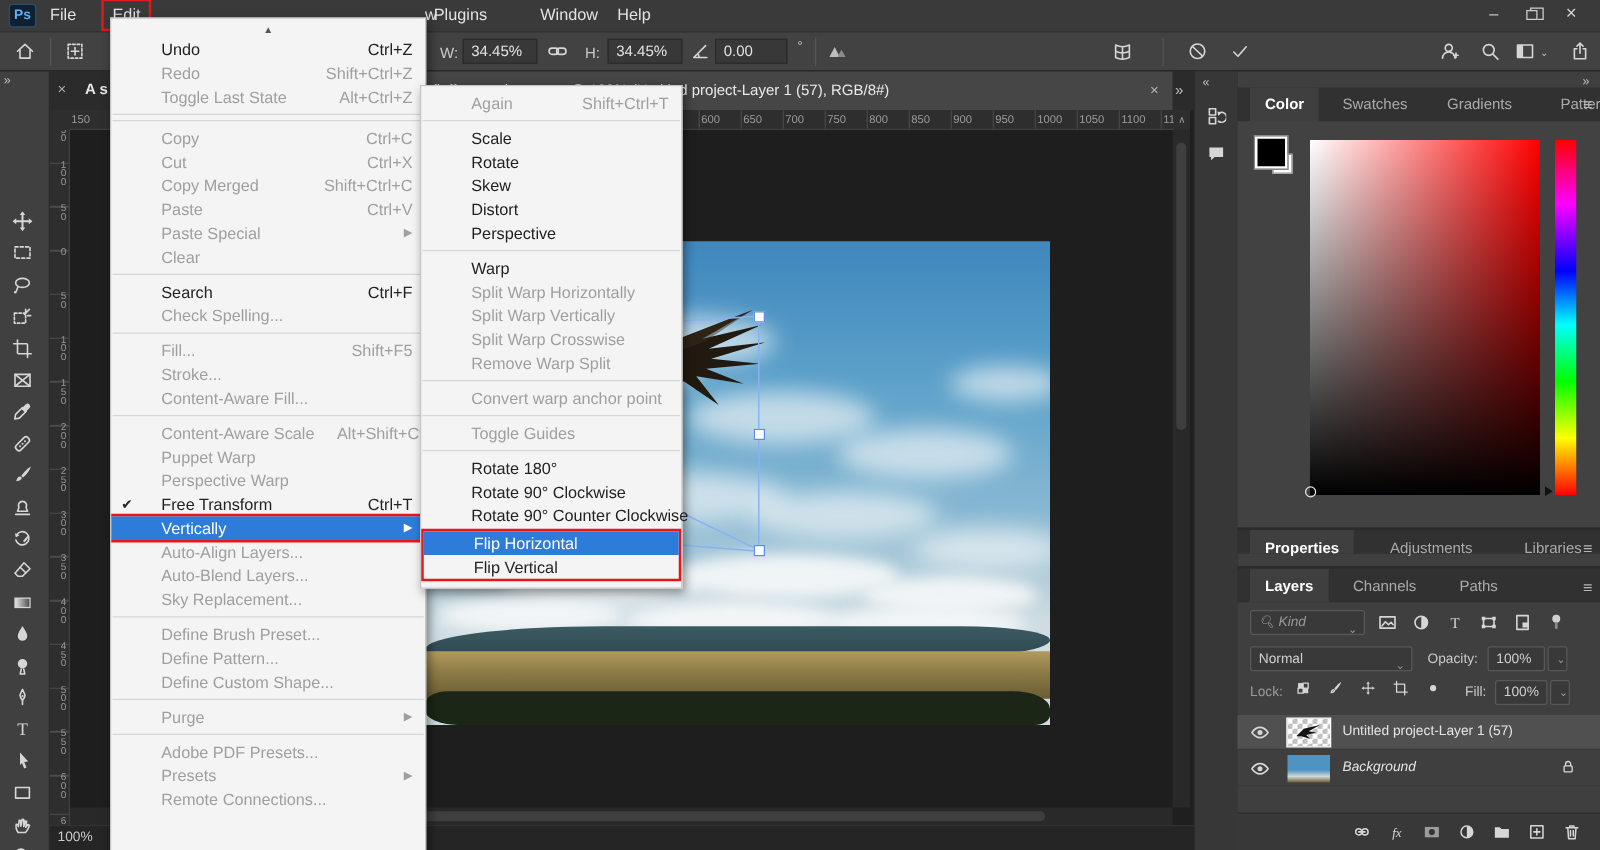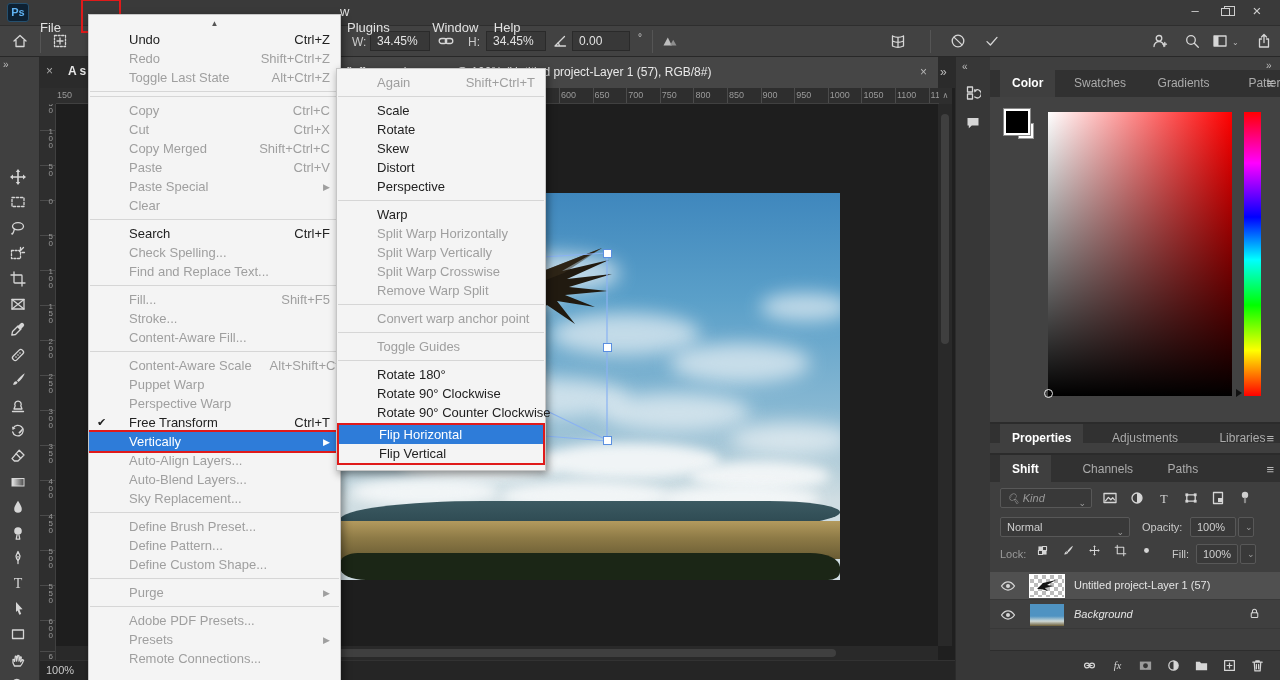--- a/index.html
+++ b/index.html
@@ -10,21 +10,21 @@
   }
   *{margin:0;padding:0;box-sizing:border-box;}
   html,body{width:1280px;height:680px;overflow:hidden;background:var(--dark);
     font-family:"Liberation Sans","DejaVu Sans",sans-serif;-webkit-font-smoothing:antialiased;}
   .abs{position:absolute;}
   svg{display:block;}
   
   #titlebar{left:0;top:0;width:1280px;height:25px;background:var(--ui);color:#e2e2e2;font-size:13px;z-index:30;}
   .ps-logo{left:7px;top:3px;width:22px;height:19px;background:#0d2133;border:1px solid #26506e;border-radius:3px;
     color:#5fb2f2;font-size:11px;font-weight:bold;text-align:center;line-height:17px;}
-  .menu-word{top:0;height:24px;line-height:24px;padding:16px 8px;color:#e2e2e2;}
+  .menu-word{top:0;height:24px;line-height:24px;padding:0 8px;color:#e2e2e2;}
   .menu-word.red{outline:2px solid var(--red);outline-offset:-1px;}
   .winbtn{top:0;width:34px;height:24px;text-align:center;line-height:22px;color:#cfcfcf;font-size:13px;}
   .restore-glyph{width:9px;height:8px;border:1px solid #cfcfcf;margin:8px auto 0;position:relative;background:var(--ui);}
   .restore-glyph:before{content:"";position:absolute;left:2px;top:-3px;width:9px;height:8px;border:1px solid #cfcfcf;z-index:-1;}
   
   #optionsbar{left:0;top:25px;width:1280px;height:32px;background:var(--ui2);border-top:1px solid #2e2e2e;border-bottom:1px solid #282828;z-index:29;color:var(--txt);font-size:12px;}
   .ob-sep{top:4px;width:1px;height:23px;background:#555;}
   .ob-field{height:20px;background:var(--field);border:1px solid var(--fieldbd);color:#e3e3e3;font-size:12px;line-height:18px;padding:0 6px;top:5px;}
   .ob-label{top:9px;color:#c9c9c9;}
   
@@ -481,21 +481,21 @@
         <div class="abs" style="left: 254px; top: 15px; width: 17px; height: 284px; background: linear-gradient(rgb(255, 0, 0), rgb(255, 0, 255) 18%, rgb(0, 0, 255) 37%, rgb(0, 255, 255) 52%, rgb(0, 255, 0) 68%, rgb(255, 255, 0) 84%, rgb(255, 0, 0));"></div>
         <div class="abs" style="left: 246px; top: 292px; width: 0px; height: 0px; border-top: 4px solid transparent; border-bottom: 4px solid transparent; border-left: 6px solid rgb(17, 17, 17);"></div>
       </div>
       <div class="ptabs" style="top: 365px; height: 21px; border-top: 2px solid rgb(43, 43, 43);">
         <div class="ptab active" style="left: 10px; line-height: 29px; font-weight: bold;">Properties</div>
         <div class="ptab" style="left: 110px; line-height: 29px; font-weight: normal;">Adjustments</div>
         <div class="ptab" style="left: 217.4px; line-height: 29px; font-weight: normal;">Libraries</div>
         <div class="hamb" style="top: 7px;">≡</div>
       </div>
       <div class="ptabs" style="top: 396px; height: 29px; border-top: 2px solid rgb(43, 43, 43);">
-        <div class="ptab active" style="left: 10px; line-height: 29px; font-weight: bold;">Shift</div>
+        <div class="ptab active" style="left: 10px; line-height: 29px; font-weight: bold;">Layers</div>
         <div class="ptab" style="left: 80.4px; line-height: 29px; font-weight: normal;">Channels</div>
         <div class="ptab" style="left: 165.6px; line-height: 29px; font-weight: normal;">Paths</div>
         <div class="hamb" style="top: 7px;">≡</div>
       </div>
       <div class="abs" style="left: 0px; top: 425px; width: 290px; height: 198px; background: rgb(63, 63, 63);">
         <div class="abs pfield" style="left: 10px; top: 6px; width: 92px; color: rgb(154, 154, 154); font-style: italic;"><span style="font-size:10px;">🔍︎</span> <span>Kind</span><span class="caret" style="position:absolute;right:5px;top:5px;">⌄</span></div>
         <div class="abs" style="left: 112px; top: 8px;">
           <svg width="16" height="16" viewBox="0 0 16 16">
             <rect x="2" y="3.5" width="12" height="9" stroke="#d6d6d6" fill="none" stroke-width="1.3" stroke-linecap="round" stroke-linejoin="round"></rect>
             <path stroke="#d6d6d6" fill="none" stroke-width="1.3" stroke-linecap="round" stroke-linejoin="round" d="M3.5 10.8L6.4 7.4 8.8 9.8 10.8 7.8 12.5 9.8"></path>
@@ -684,23 +684,20 @@
         <div class="lab">Clear</div>
       </div>
       <div class="msep"></div>
       <div class="mi">
         <div class="lab">Search</div>
         <div class="sc">Ctrl+F</div>
       </div>
       <div class="mi dis">
         <div class="lab">Check Spelling...</div>
       </div>
-      <div class="mi dis">
-        <div class="lab">Find and Replace Text...</div>
-      </div>
       <div class="msep"></div>
       <div class="mi dis">
         <div class="lab">Fill...</div>
         <div class="sc">Shift+F5</div>
       </div>
       <div class="mi dis">
         <div class="lab">Stroke...</div>
       </div>
       <div class="mi dis">
         <div class="lab">Content-Aware Fill...</div>

